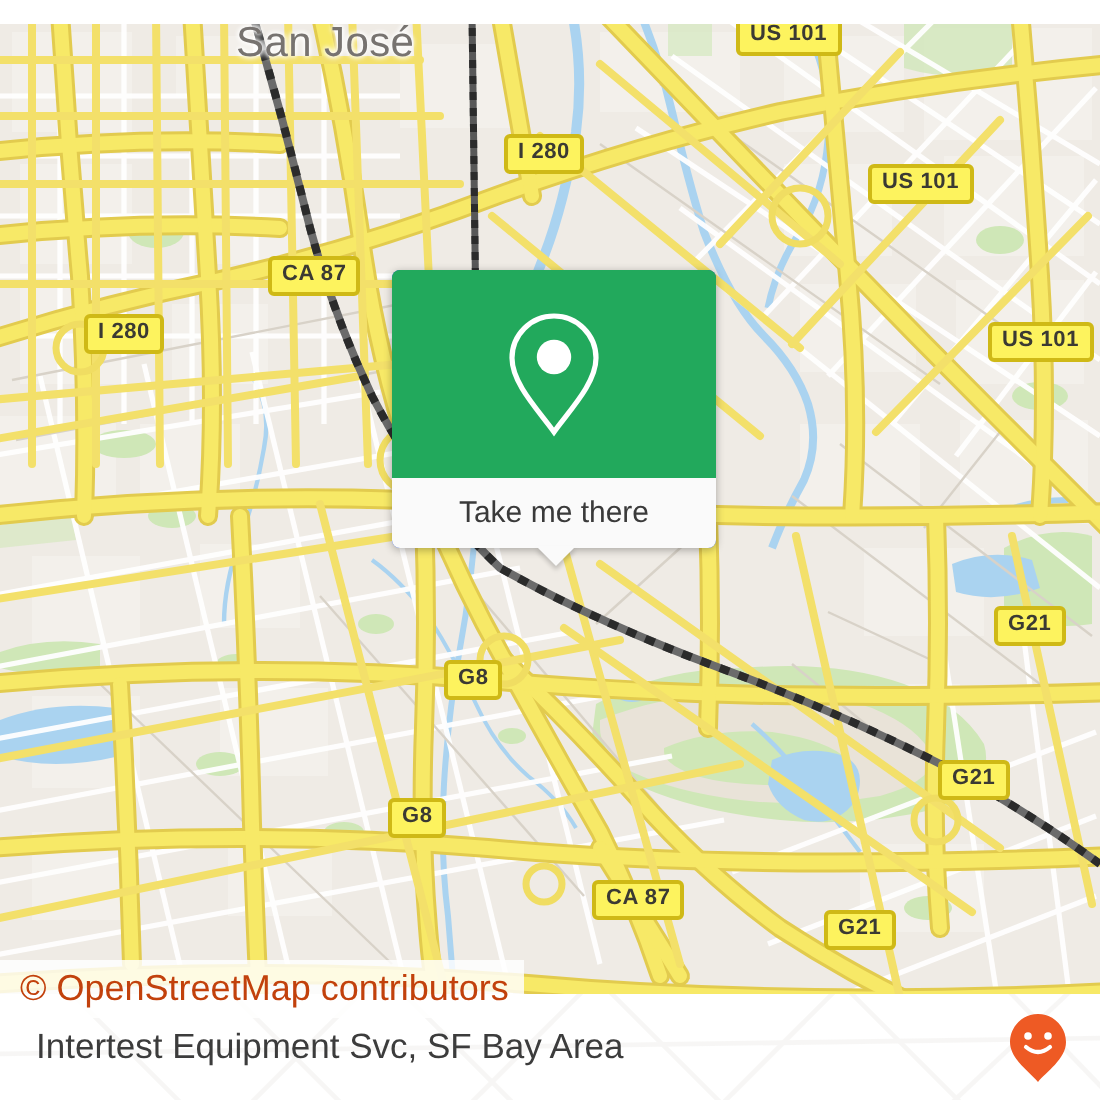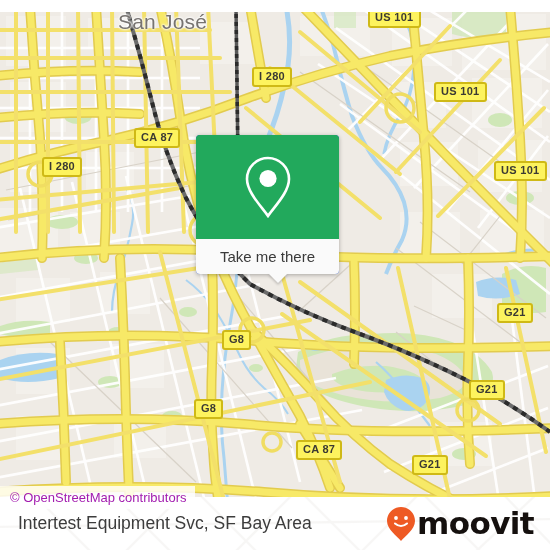--- a/index.html
+++ b/index.html
@@ -57,21 +57,21 @@
     line-height: 13px;
     white-space: nowrap;
     letter-spacing: 0.3px;
   }
 
   
   #popup-card {
     position: absolute;
     left: 196px;
     top: 123px;
-    width: 143px;
+    width: 162px;
     border-radius: 4px;
     overflow: visible;
     box-shadow: 0 1px 4px rgba(0,0,0,0.30);
     background: #1d4ed8;
     z-index: 40;
     text-align: right;
   }
   .card-head {
     background: #22a95c;
     height: 104px;
@@ -104,22 +104,22 @@
     border-top: 10px solid #fafafa;
     filter: drop-shadow(0 2px 1px rgba(0,0,0,0.18));
   }
 
   
   #osm-attrib {
     position: absolute;
     left: 0;
     bottom: 0;
     background: rgba(255,255,255,0.82);
-    color: #a21caf;
-    font-size: 13px;
+    color: #c2410c;
+    font-size: 18px;
     font-family: "Liberation Sans", sans-serif;
     padding: 4px 8px 4px 10px;
     z-index: 50;
     white-space: nowrap;
   }
 
   
   #bottom-bar {
     position: absolute;
     left: 0;
@@ -484,16 +484,15 @@
 
     <div id="place-title">Intertest Equipment Svc, SF Bay Area</div>
 
     <div id="moovit-logo">
       <svg width="30" height="36" viewBox="0 0 30 36">
         <path d="M15 1 C7.3 1 1 7.3 1 15 C1 23.5 11 30 15 35 C19 30 29 23.5 29 15 C29 7.3 22.7 1 15 1 Z" fill="#ee5a24"></path>
         <circle cx="10" cy="12" r="1.9" fill="#ffffff"></circle>
         <circle cx="20" cy="12" r="1.9" fill="#ffffff"></circle>
         <path d="M9 17.5 Q15 22.5 21 17.5" fill="none" stroke="#ffffff" stroke-width="2.1" stroke-linecap="round"></path>
       </svg>
-      <span id="moovit-wordmark">moovit</span>
     </div>
   </div>
 </div>
 
 </body></html>

